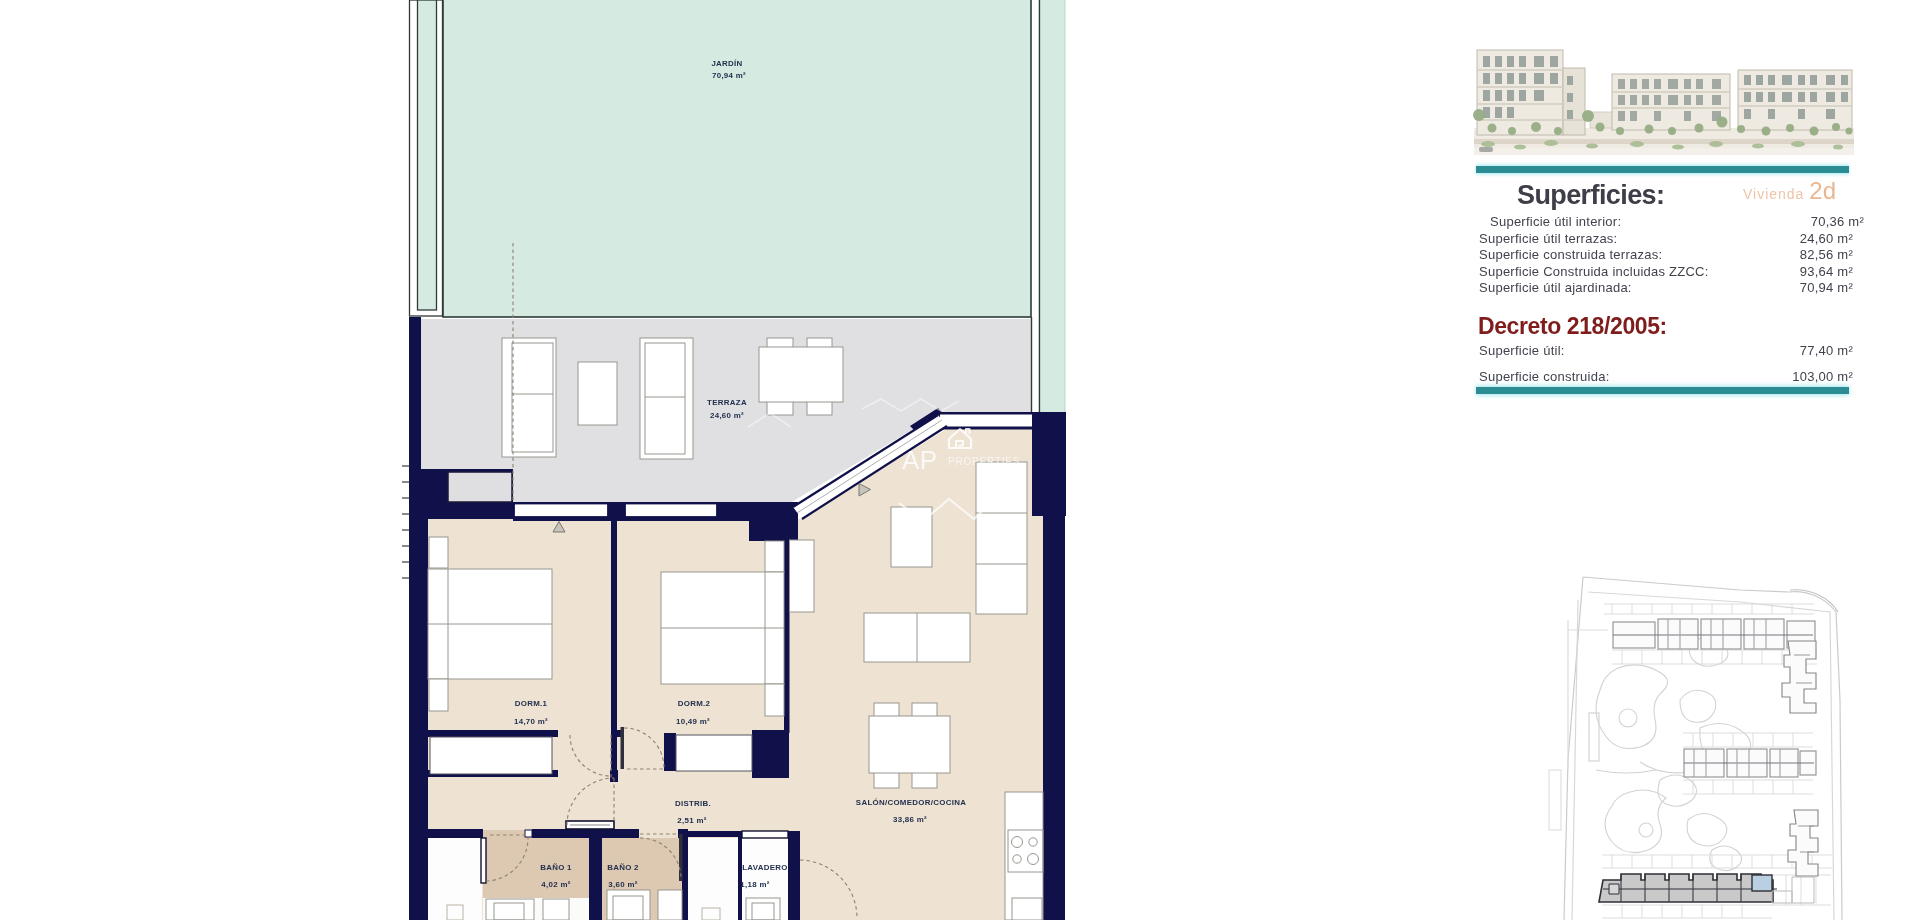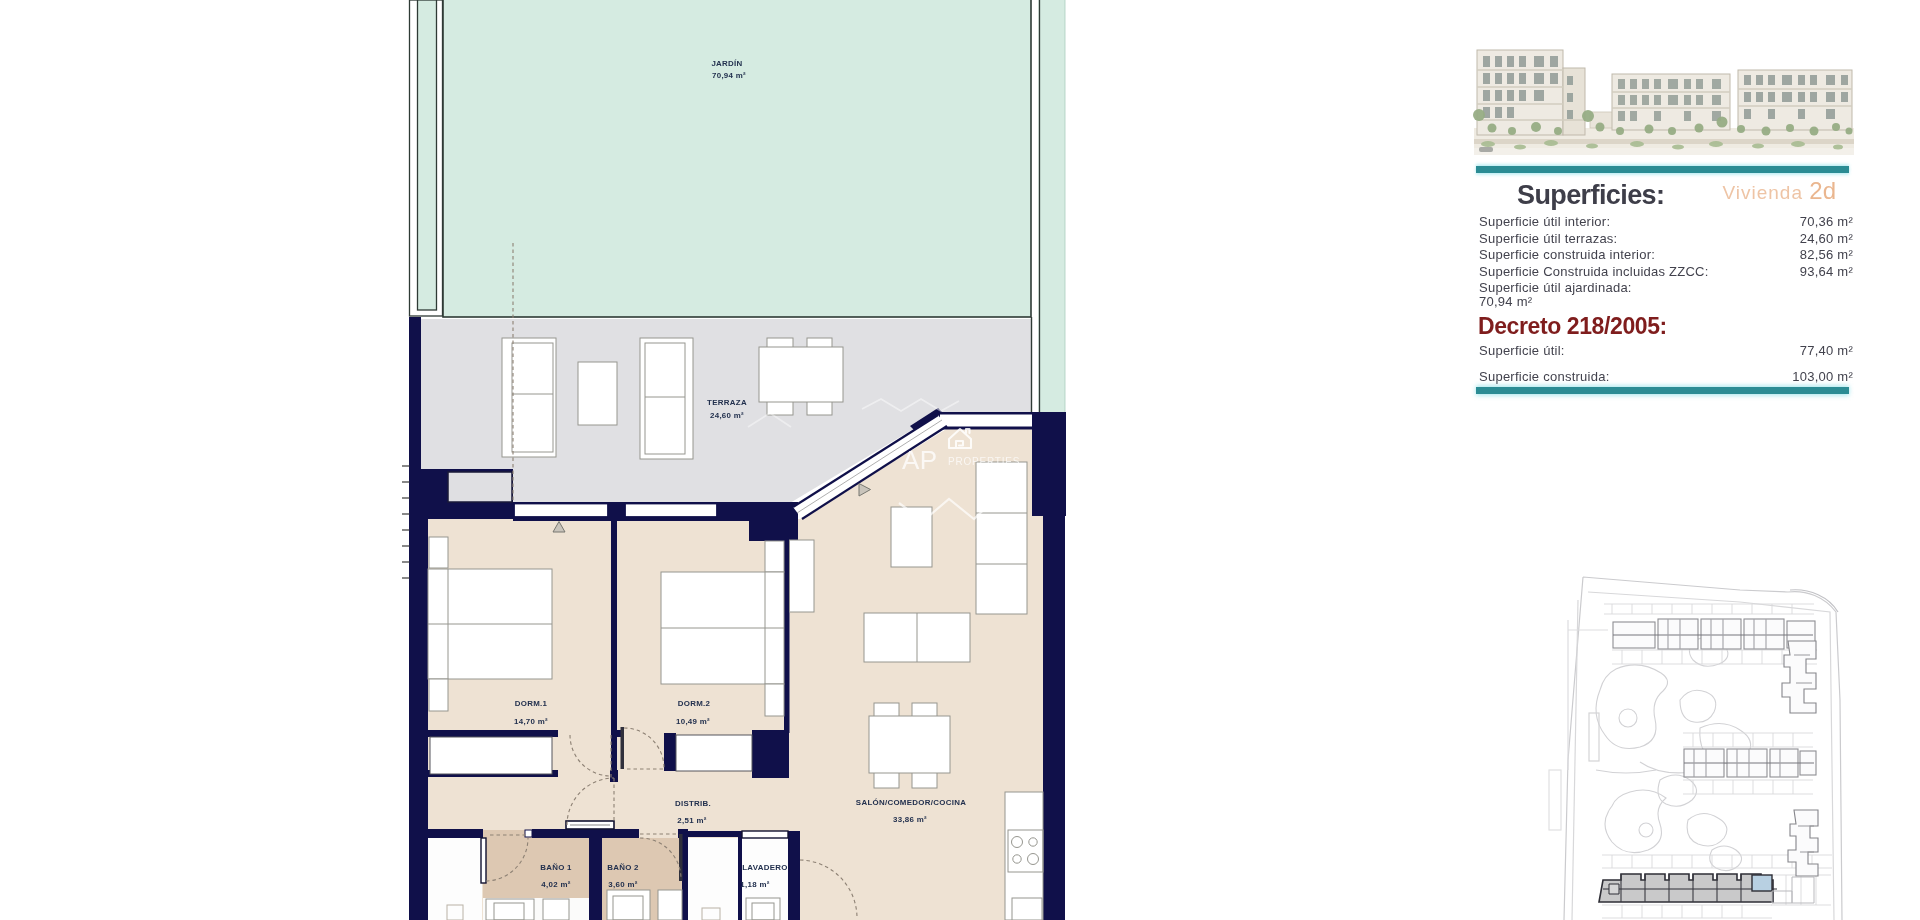--- a/index.html
+++ b/index.html
@@ -531,40 +531,40 @@
 <path d="M1772,891 h20 v12 h-20 z M1792,877 h22 v26 h-22 z"></path>
 </g>
 </g>
 </svg>
 
 <div class="abs" style="left:1476px;top:166px;width:373px;height:7px;background:#2b8c94;box-shadow:0 -2px 3px rgba(120,220,230,0.45),0 2px 3px rgba(120,220,230,0.45);"></div>
 
 <div class="abs" style="left:1478px;top:180px;font-size:27px;font-weight:bold;color:#3e3e49;letter-spacing:-0.6px;margin-left:39px;">Superficies:</div>
 
 <div class="abs" style="left:1479px;top:177px;width:357px;text-align:right;color:#eec4a5;">
-<span style="font-size:19px;letter-spacing:1px;vertical-align:baseline;">Vivienda&nbsp;</span><span style="font-size:24px;color:#eab68f;">2d</span>
+<span style="font-size:14px;letter-spacing:1px;vertical-align:baseline;">Vivienda&nbsp;</span><span style="font-size:24px;color:#eab68f;">2d</span>
 </div>
 
-<div class="row" style="top:215px;">
+<div class="row" style="top:215px;margin-left:11px;">
     <span>Superficie útil interior:</span>
     <span>70,36 m²</span>
   </div>
 <div class="row" style="top:231.5px;gap:23px;">
     <span>Superficie útil terrazas:</span>
     <span>24,60 m²</span>
   </div>
 <div class="row" style="top:248px;">
-    <span>Superficie construida interior:</span>
+    <span>Superficie construida terrazas:</span>
     <span>82,56 m²</span>
   </div>
 <div class="row" style="top:264.5px;">
     <span>Superficie Construida incluidas ZZCC:</span>
     <span>93,64 m²</span>
   </div>
-<div class="row" style="top:281px;flex-direction:column;">
+<div class="row" style="top:281px;">
     <span>Superficie útil ajardinada:</span>
     <span>70,94 m²</span>
   </div>
 
 <div class="abs" style="left:1478px;top:313px;font-size:23px;font-weight:bold;color:#7f1d1d;letter-spacing:-0.4px;">Decreto 218/2005:</div>
 
 <div class="row" style="top:344px;">
     <span>Superficie útil:</span>
     <span>77,40 m²</span>
   </div>

